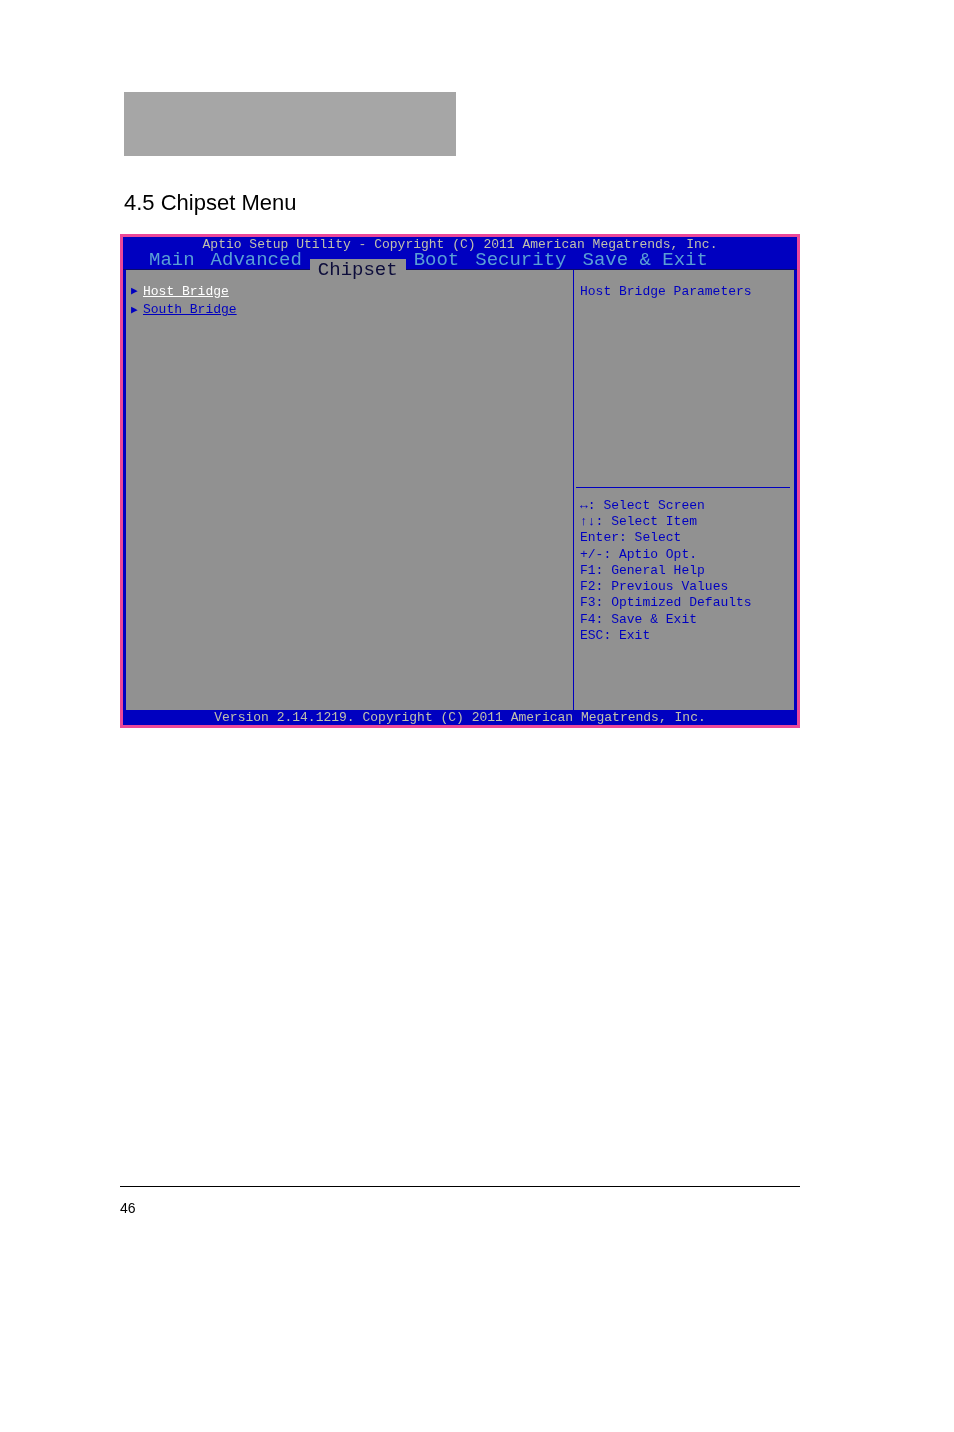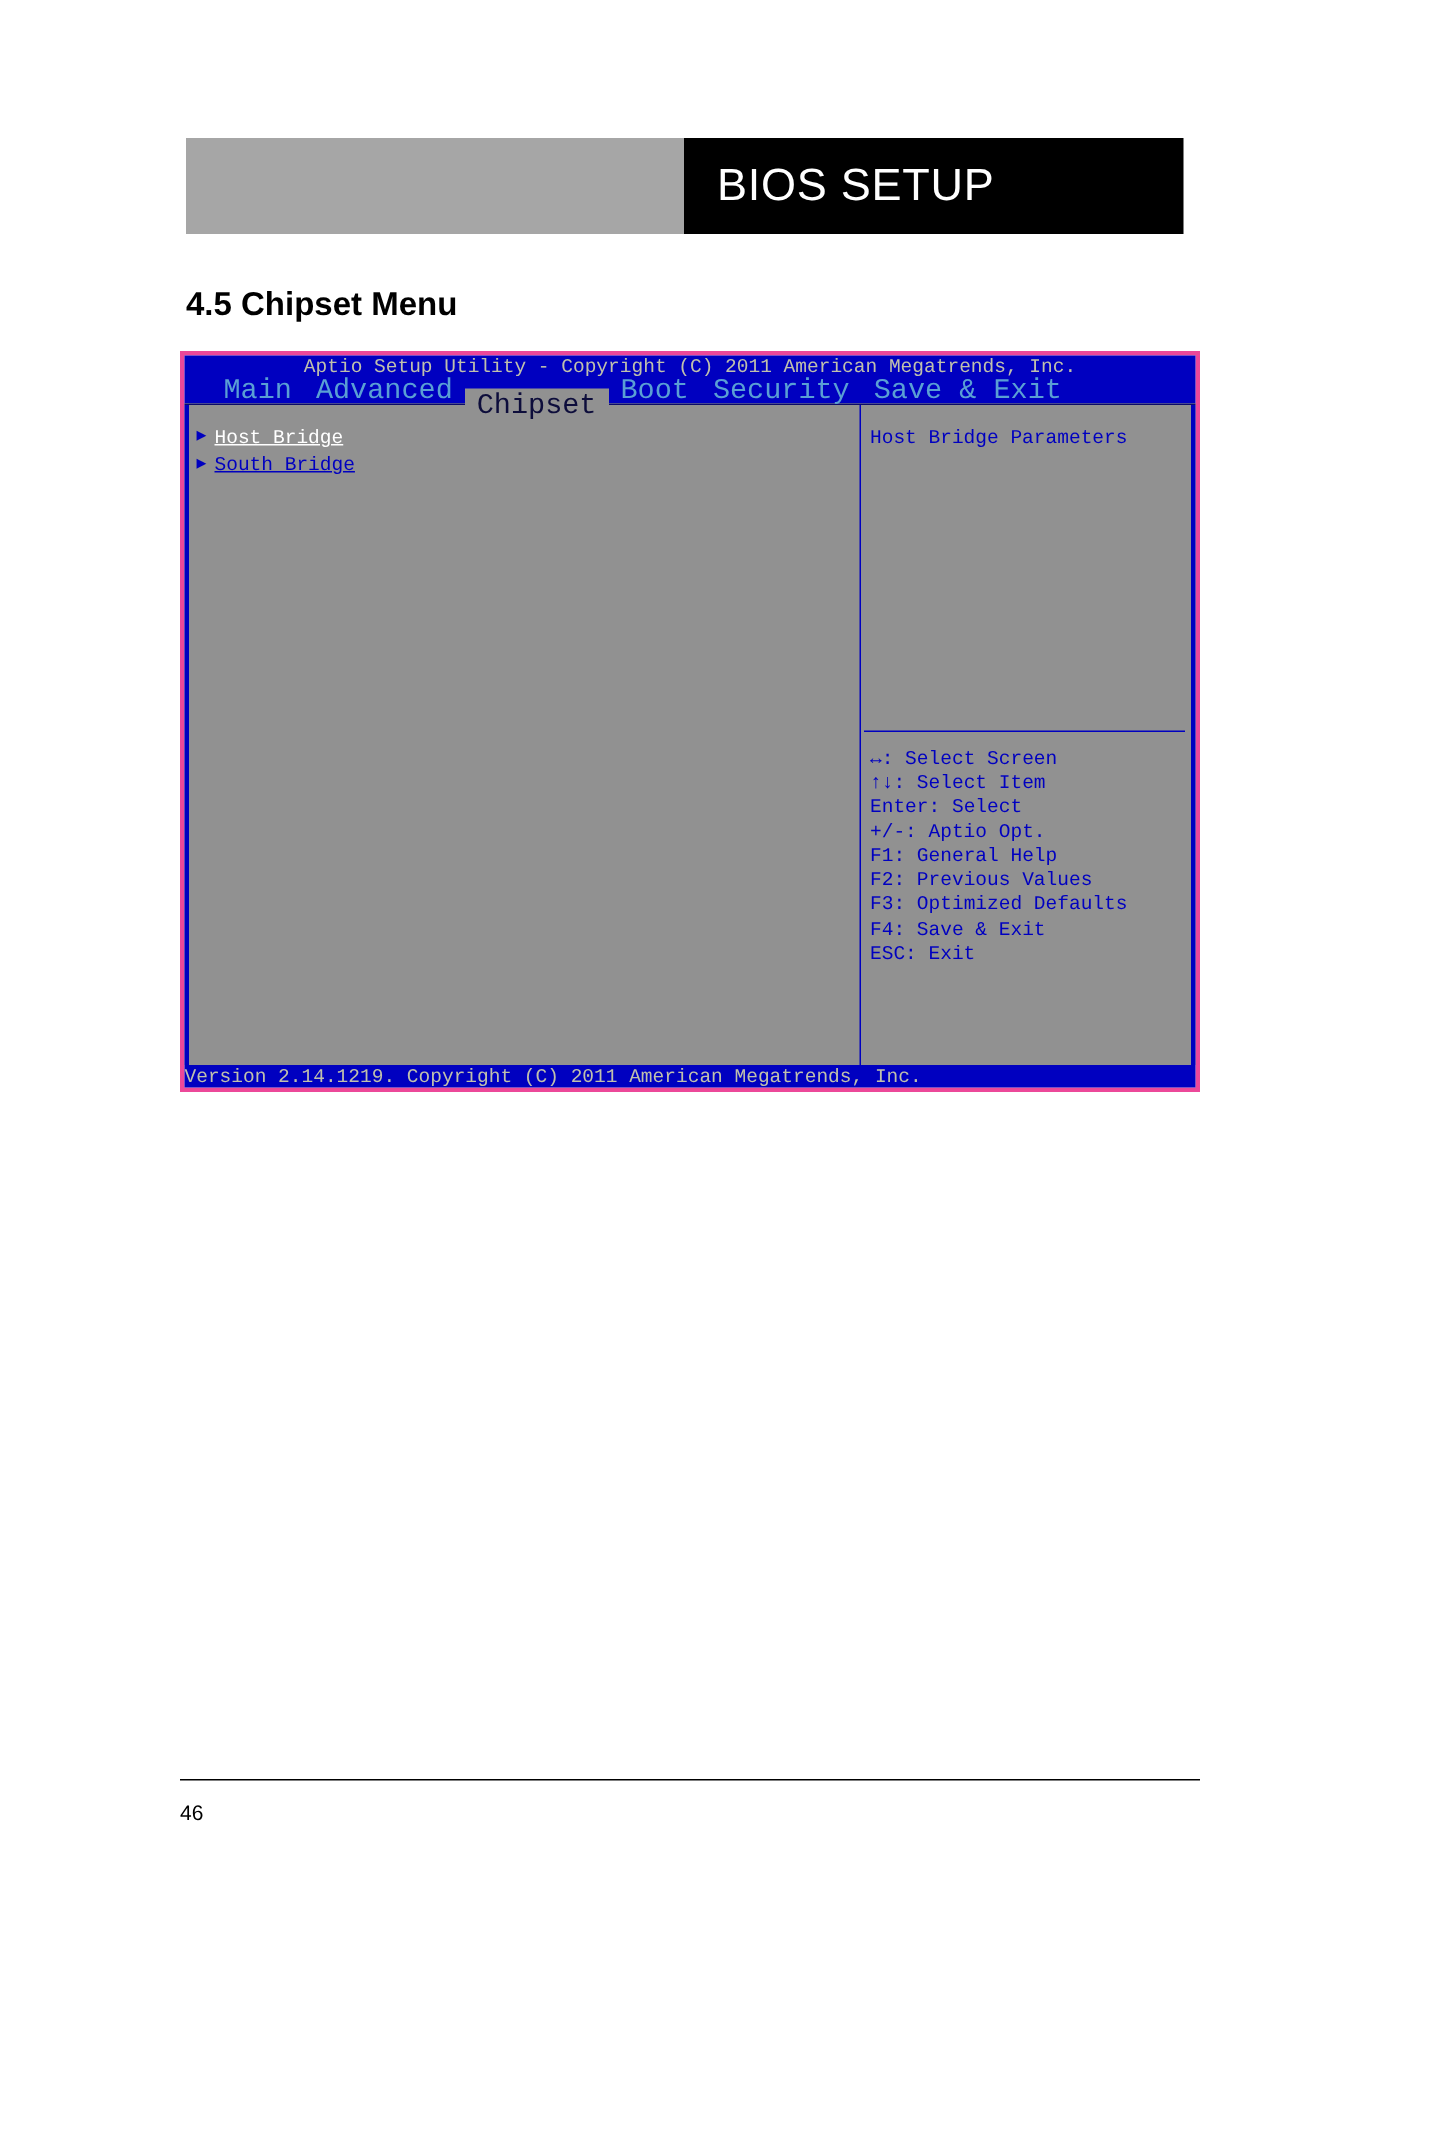--- a/index.html
+++ b/index.html
@@ -22,21 +22,21 @@
   }
   .top-header .gray { background: #a6a6a6; flex: 0 0 332px; }
   .top-header .black { background: #000000; flex: 1; color: #fff; font-size: 30px; font-weight: 300; display: flex; align-items: center; padding-left: 22px; letter-spacing: 0.5px; }
 
   
   .section-heading {
     position: absolute;
     top: 190px;
     left: 124px;
     font-size: 22px;
-    font-weight: bold;
+    font-weight: normal;
     color: #000;
   }
 
   
   .bios {
     position: absolute;
     top: 234px;
     left: 120px;
     width: 680px;
     font-family: "Courier New", monospace;
@@ -122,20 +122,21 @@
     margin-bottom: 10px;
   }
   .nav-hints { color: #0000c0; padding-bottom: 58px; }
   .nav-hints .line { white-space: nowrap; }
   .nav-hints .sym { color: #0000c0; }
 
   
   .bios-footer {
     background: #0000c0;
     color: #c0c0ac;
+    text-align: center;
     height: 15px;
     white-space: nowrap;
     overflow: hidden;
   }
 
   
   .page-rule {
     position: absolute;
     left: 120px;
     width: 680px;
@@ -148,21 +149,20 @@
     top: 1200px;
     font-size: 14px;
     font-family: Arial, sans-serif;
   }
 </style>
 </head>
 <body>
 
 <div class="top-header">
   <div class="gray"></div>
-  <div class="black">BIOS SETUP</div>
 </div>
 
 <div class="section-heading">4.5 Chipset Menu</div>
 
 <div class="bios">
   <div class="bios-title">Aptio Setup Utility - Copyright (C) 2011 American Megatrends, Inc.</div>
 
   <div class="bios-tabs">
     <span class="tab">Main</span>
     <span class="tab">Advanced</span>

